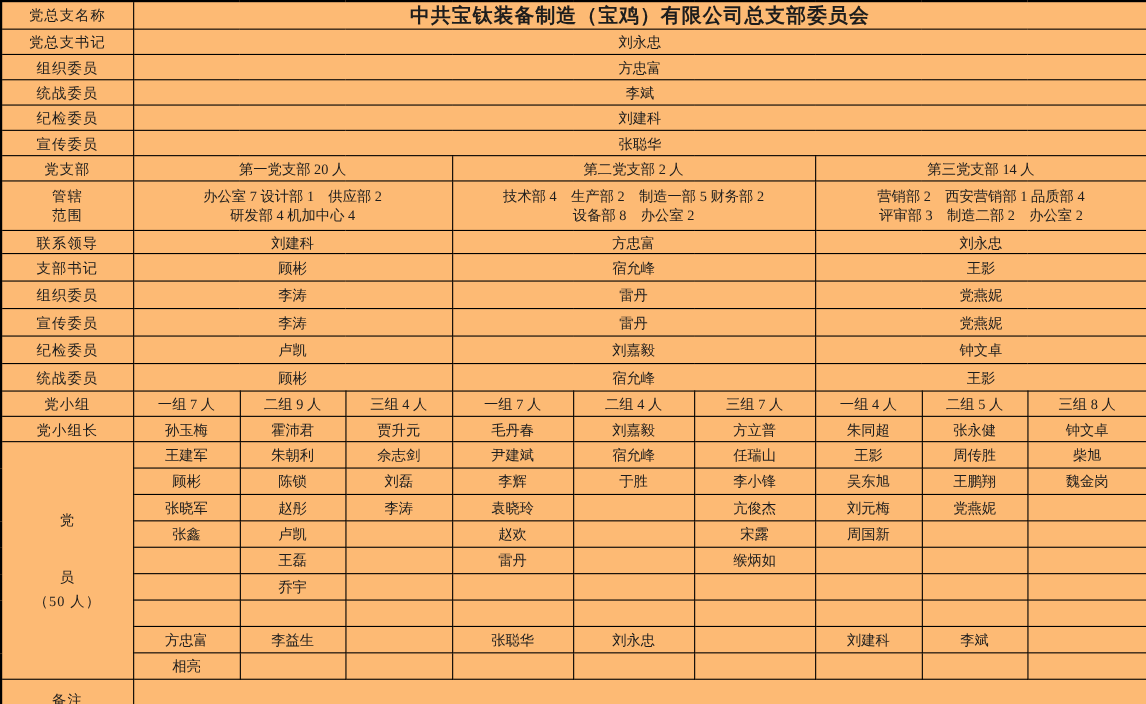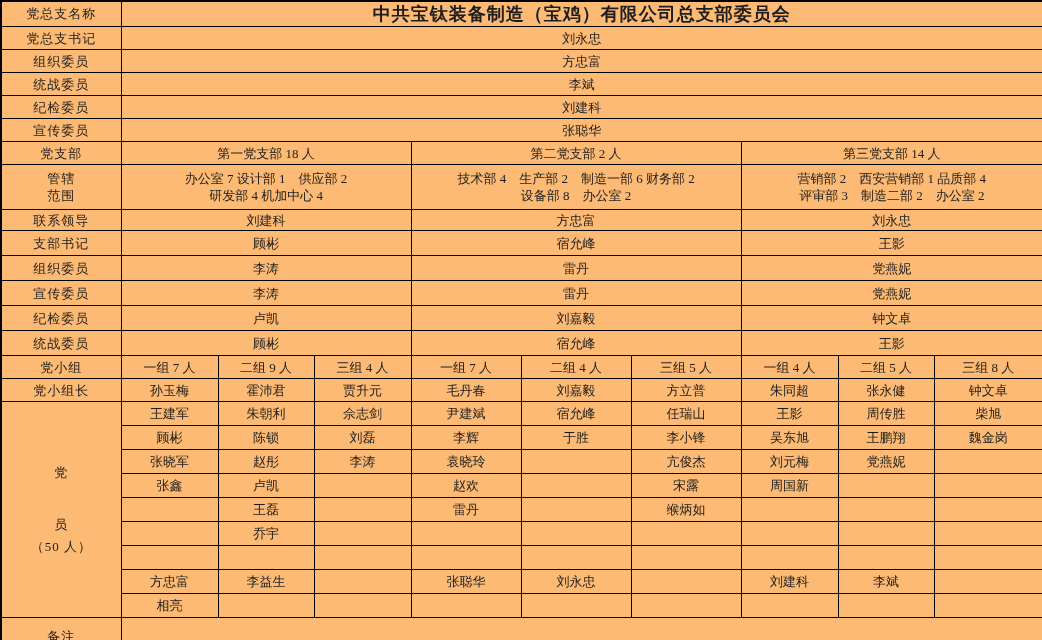--- a/index.html
+++ b/index.html
@@ -68,36 +68,36 @@
     <td class="lbl">纪检委员</td>
     <td colspan="9">刘建科</td>
   </tr>
   <tr class="h23">
     <td class="lbl">宣传委员</td>
     <td colspan="9">张聪华</td>
   </tr>
 
   <tr class="h23">
     <td class="lbl">党支部</td>
-    <td colspan="3">第一党支部 18 人</td>
+    <td colspan="3">第一党支部 20 人</td>
     <td colspan="3">第二党支部 2 人</td>
     <td colspan="3">第三党支部 14 人</td>
   </tr>
 
   <tr class="h45">
     <td class="lbl">
       <div>管辖</div>
       <div>范围</div>
     </td>
     <td colspan="3" class="multiline">
       <div>办公室 7 设计部 1　供应部 2</div>
       <div>研发部 4 机加中心 4</div>
     </td>
     <td colspan="3" class="multiline">
-      <div>技术部 4　生产部 2　制造一部 6 财务部 2</div>
+      <div>技术部 4　生产部 2　制造一部 5 财务部 2</div>
       <div>设备部 8　办公室 2</div>
     </td>
     <td colspan="3" class="multiline">
       <div>营销部 2　西安营销部 1 品质部 4</div>
       <div>评审部 3　制造二部 2　办公室 2</div>
     </td>
   </tr>
 
   <tr class="h21">
     <td class="lbl">联系领导</td>
@@ -136,21 +136,21 @@
     <td colspan="3">王影</td>
   </tr>
 
   <tr class="h23">
     <td class="lbl">党小组</td>
     <td>一组 7 人</td>
     <td>二组 9 人</td>
     <td>三组 4 人</td>
     <td>一组 7 人</td>
     <td>二组 4 人</td>
-    <td>三组 5 人</td>
+    <td>三组 7 人</td>
     <td>一组 4 人</td>
     <td>二组 5 人</td>
     <td>三组 8 人</td>
   </tr>
   <tr class="h23">
     <td class="lbl">党小组长</td>
     <td>孙玉梅</td>
     <td>霍沛君</td>
     <td>贾升元</td>
     <td>毛丹春</td>

